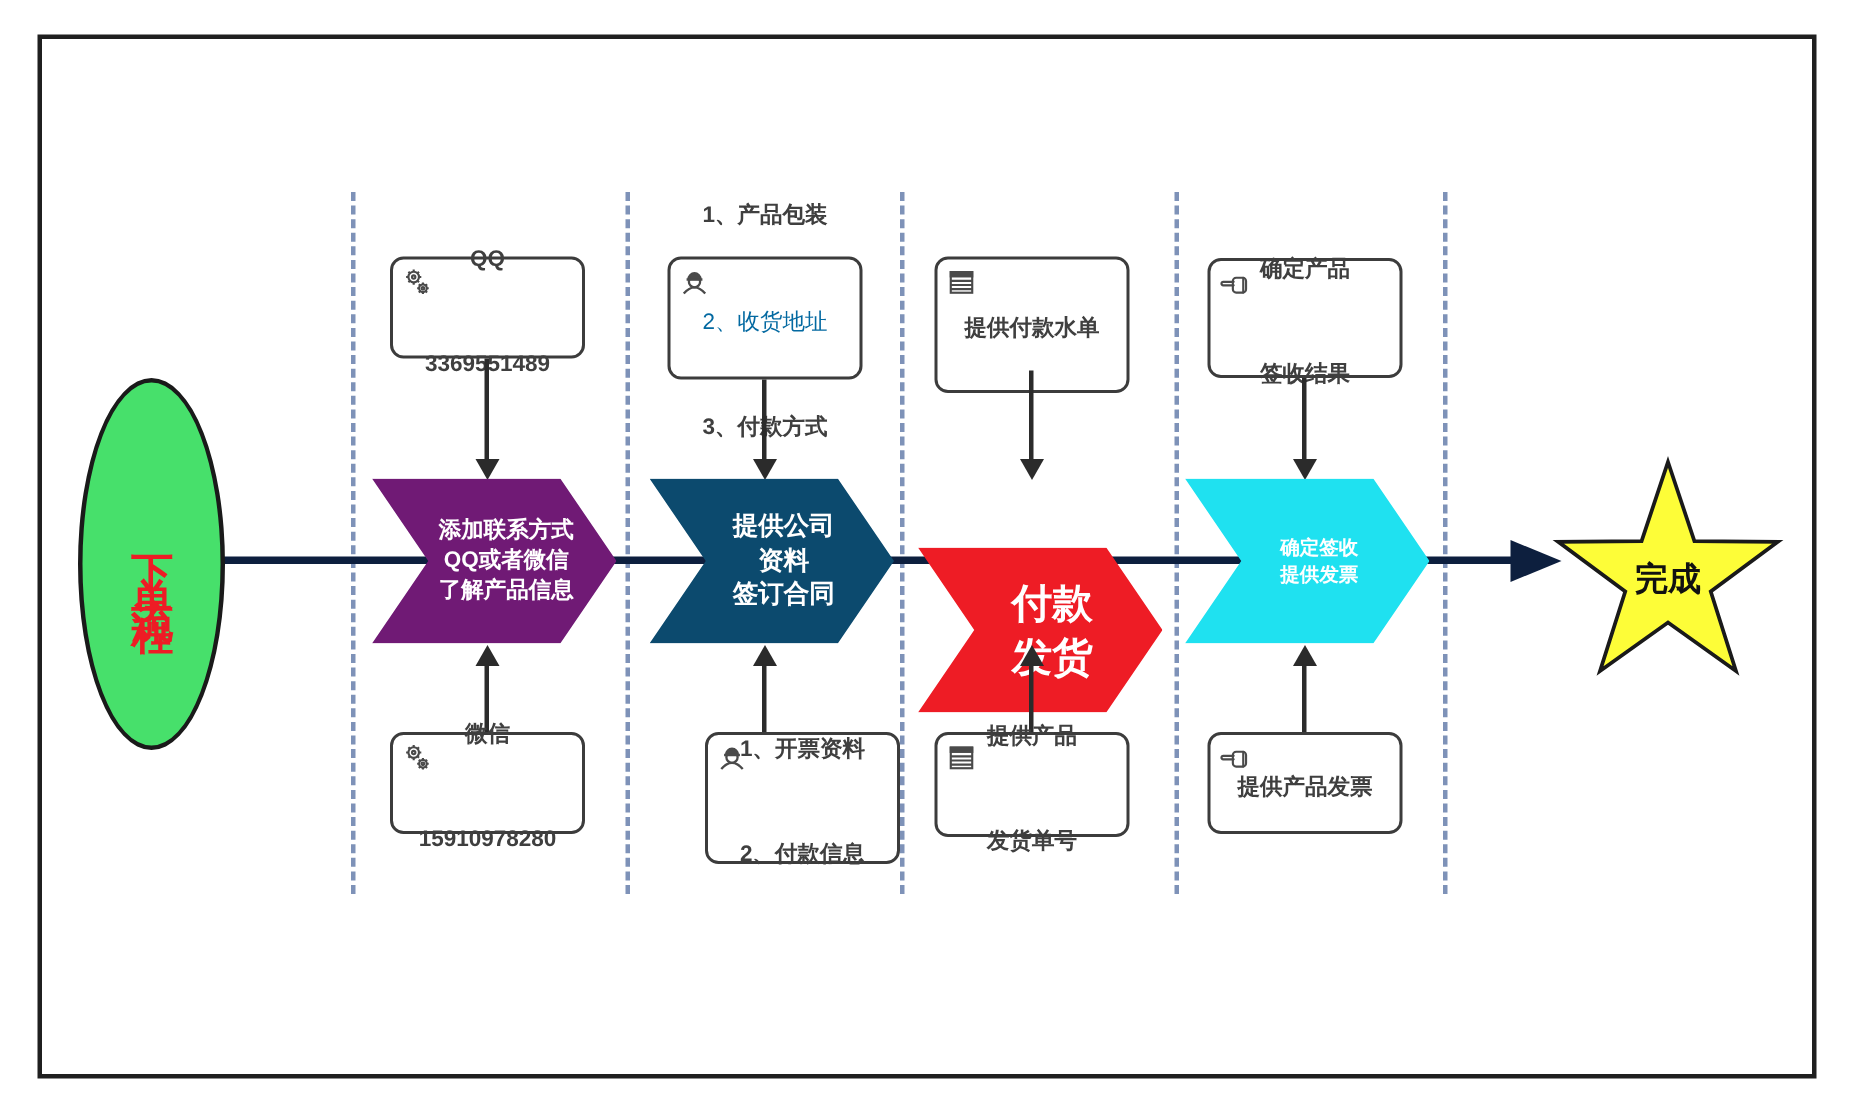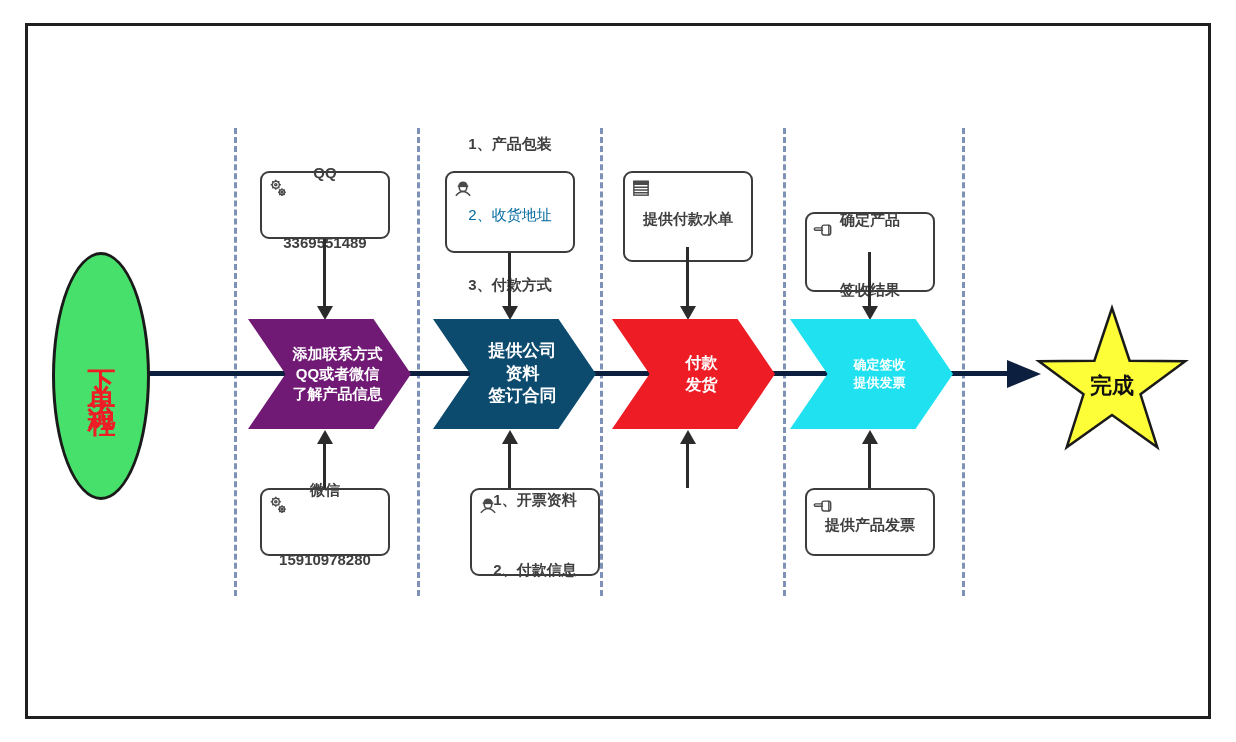--- a/index.html
+++ b/index.html
@@ -149,29 +149,40 @@
         <rect x="3.5" y="4" width="13" height="12.5"></rect>
         <rect x="3.5" y="4" width="13" height="2.6" fill="#4a4a4a"></rect>
         <path d="M3.5 9.3h13M3.5 11.8h13M3.5 14.3h13"></path>
       </svg>
     </span>
     <span>提供付款水单</span>
   </div>
   <div class="vline" style="left:686px;top:247px;height:59px;"></div>
   <div class="arr-down" style="left:680px;top:306px;"></div>
 
-  <div class="chevron" style="left:612px;background:#ee1c25;font-size:16px;">
+  <div class="chevron" style="left:612px;background:#ee1c25;font-size:27px;margin-top:46px;">
     <span class="ln">付款</span>
     <span class="ln">发货</span>
   </div>
 
   <div class="arr-up" style="left:680px;top:430px;"></div>
   <div class="vline" style="left:686px;top:443px;height:45px;"></div>
-
-  <div class="note-box" style="left:805px;top:172px;height:80px;margin-top:40px;">
+  <div class="note-box" style="left:623px;top:488px;height:70px;">
+    <span class="icon">
+      <svg class="glyph" width="22" height="22" viewBox="0 0 20 20" fill="none" stroke="#4a4a4a" stroke-width="1.3">
+        <rect x="3.5" y="4" width="13" height="12.5"></rect>
+        <rect x="3.5" y="4" width="13" height="2.6" fill="#4a4a4a"></rect>
+        <path d="M3.5 9.3h13M3.5 11.8h13M3.5 14.3h13"></path>
+      </svg>
+    </span>
+    <span>提供产品</span>
+    <span>发货单号</span>
+  </div>
+
+  <div class="note-box" style="left:805px;top:172px;height:80px;">
     <span class="icon">
       <svg class="glyph" width="22" height="22" viewBox="0 0 20 20" fill="none" stroke="#4a4a4a" stroke-width="1.3" stroke-linejoin="round" stroke-linecap="round">
         <rect x="9" y="6.5" width="8" height="9" rx="2"></rect>
         <path d="M9.5 9H3.2q-1.1 0-1.1 1.05T3.2 11.1h6.3"></path>
         <path d="M15.3 6.5v9"></path>
       </svg>
     </span>
     <span>确定产品</span>
     <span>签收结果</span>
   </div>

